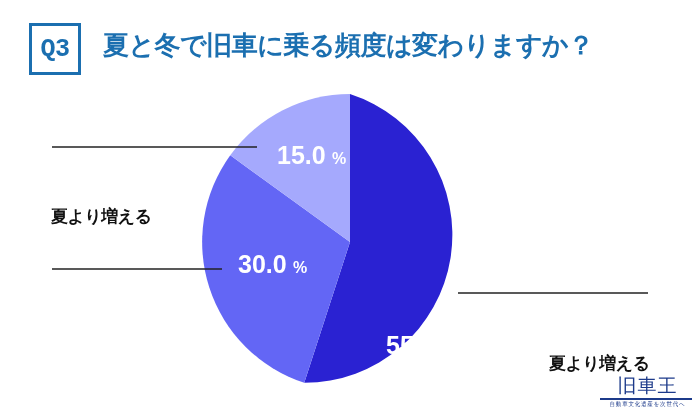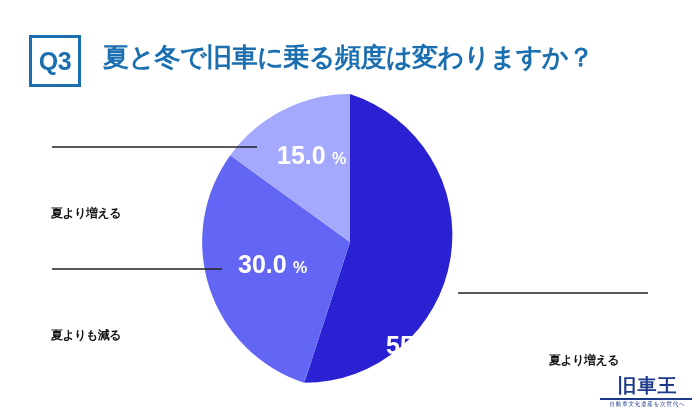--- a/index.html
+++ b/index.html
@@ -12,23 +12,24 @@
     background: #ffffff;
     font-family: "Liberation Sans", "DejaVu Sans", sans-serif;
     overflow: hidden;
     position: relative;
   }
 
   
   #header {
     position: absolute;
     left: 0;
-    top: 16px;
+    top: 4px;
     width: 584px;
     height: 88px;
+    font-family: Liberation Mono, monospace;
   }
   #q-badge {
     position: absolute;
     left: 29px;
     top: 19px;
     width: 52px;
     height: 52px;
     border: 3px solid #1b6fb0;
     box-sizing: border-box;
     display: flex;
@@ -91,41 +92,41 @@
   .leader-line {
     stroke: #222222;
     stroke-width: 1.4;
     fill: none;
   }
 
   
   .cat-label {
     position: absolute;
     color: #111111;
-    font-size: 12px;
+    font-size: 17px;
     font-weight: bold;
     letter-spacing: -0.5px;
     white-space: nowrap;
   }
   #label-increase { left: 51px;  top: 125px; }
   #label-decrease { left: 51px;  top: 247px; }
   #label-same     { left: 549px; top: 272px; }
 
   
   #logo {
     position: absolute;
     left: 600px;
     top: 376px;
     width: 95px;
     height: 38px;
   }
   #logo-mark {
     color: #1c3a8a;
     font-size: 19px;
-    font-weight: bold;
+    font-weight: normal;
     letter-spacing: 1px;
     line-height: 1;
     text-align: center;
   }
   #logo-rule {
     width: 92px;
     height: 2px;
     background: #1c3a8a;
     margin: 3px 0 2px 0;
   }
@@ -176,21 +177,20 @@
       <text class="slice-unit" x="332" y="84">%</text>
     </g>
 
     <path class="leader-line" d="M 257 67 L 52 67"></path>
     <path class="leader-line" d="M 222 189 L 52 189"></path>
     <path class="leader-line" d="M 458 213 L 648 213"></path>
   </svg>
 
   <div class="cat-label" id="label-increase">夏より増える</div>
 
-  <div class="cat-label" id="label-decrease">夏よりも減る</div>
 
   <div class="cat-label" id="label-same">夏より増える</div>
 </div>
 
 <div id="logo">
   <div id="logo-mark">旧車王</div>
   <div id="logo-rule"></div>
   <div id="logo-tagline">自動車文化遺産を次世代へ</div>
 </div>
 

